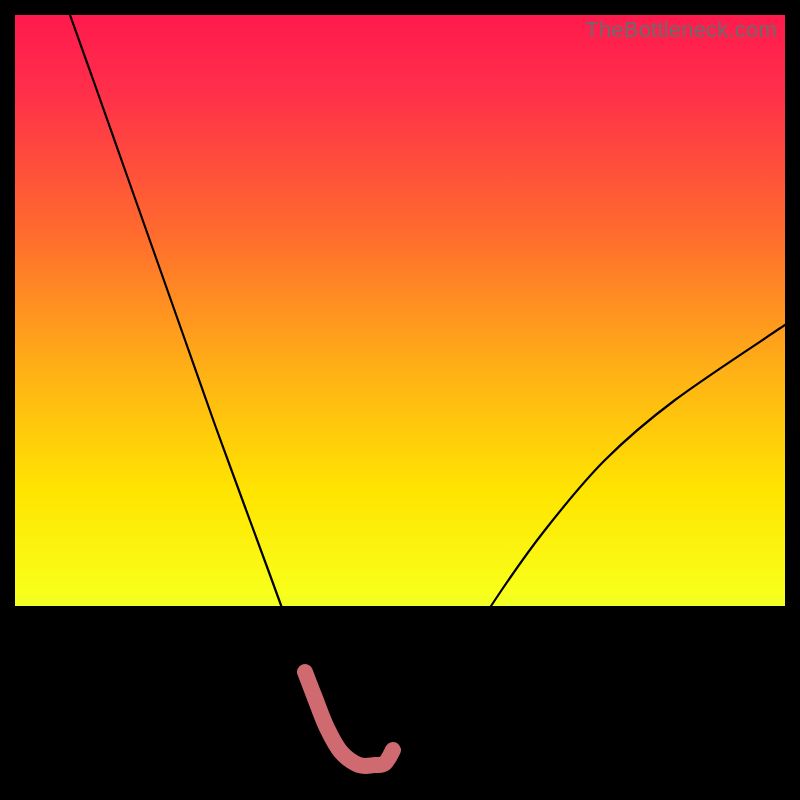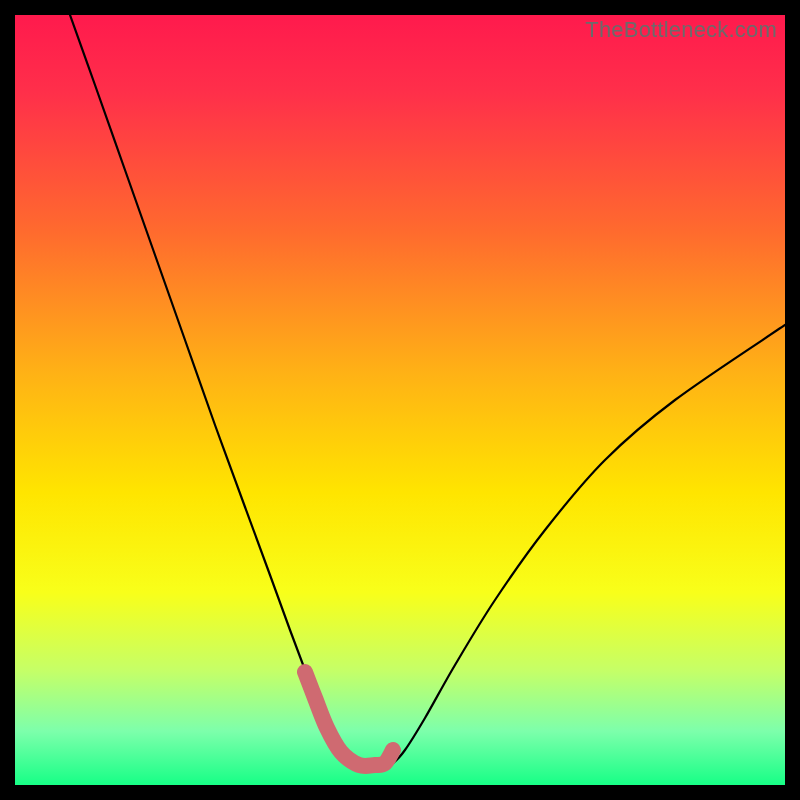--- a/index.html
+++ b/index.html
@@ -9,21 +9,21 @@
     height: 800px;
     background: #000;
     overflow: hidden;
     font-family: Arial, Helvetica, sans-serif;
   }
   .frame {
     position: absolute;
     left: 15px;
     top: 15px;
     width: 770px;
-    height: 770px;
+    height: 591px;
     background: #000;
   }
   .gradient {
     position: absolute;
     left: 0;
     top: 0;
     width: 100%;
     height: 100%;
   }
   .watermark {

